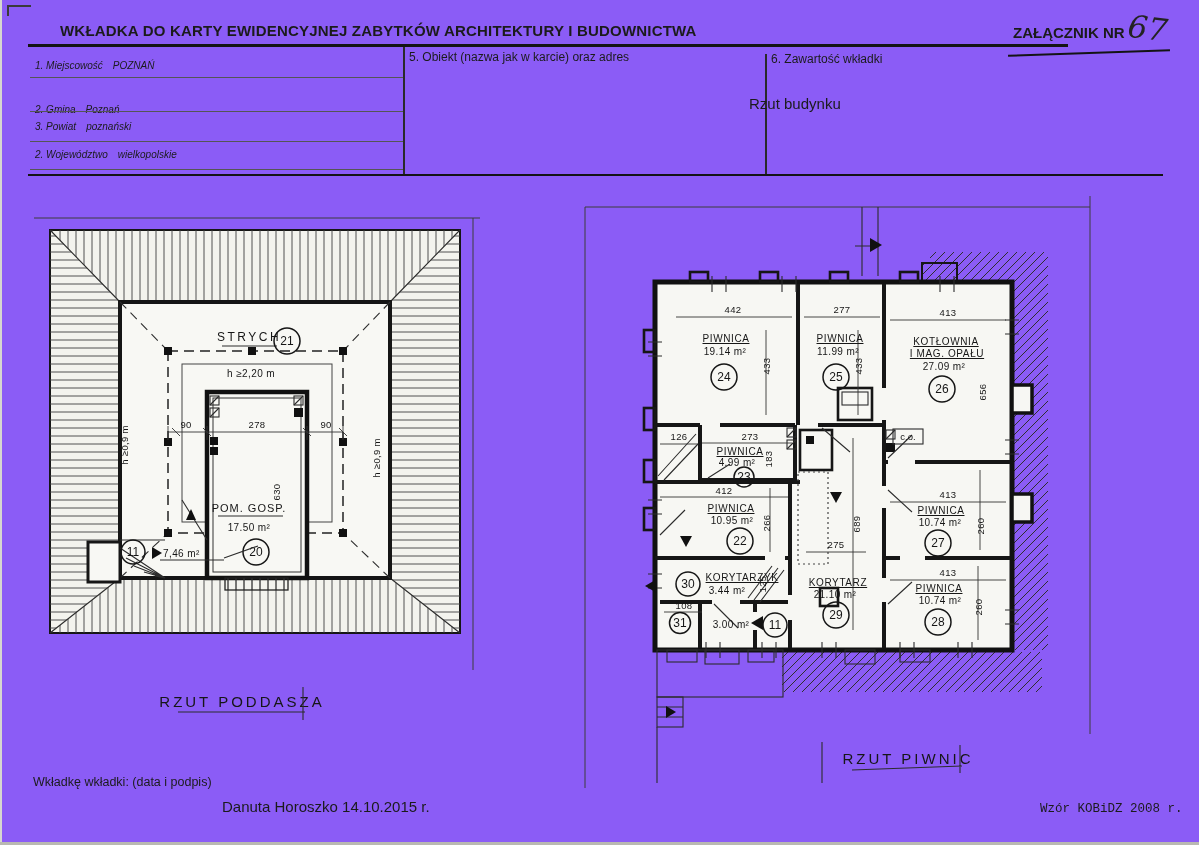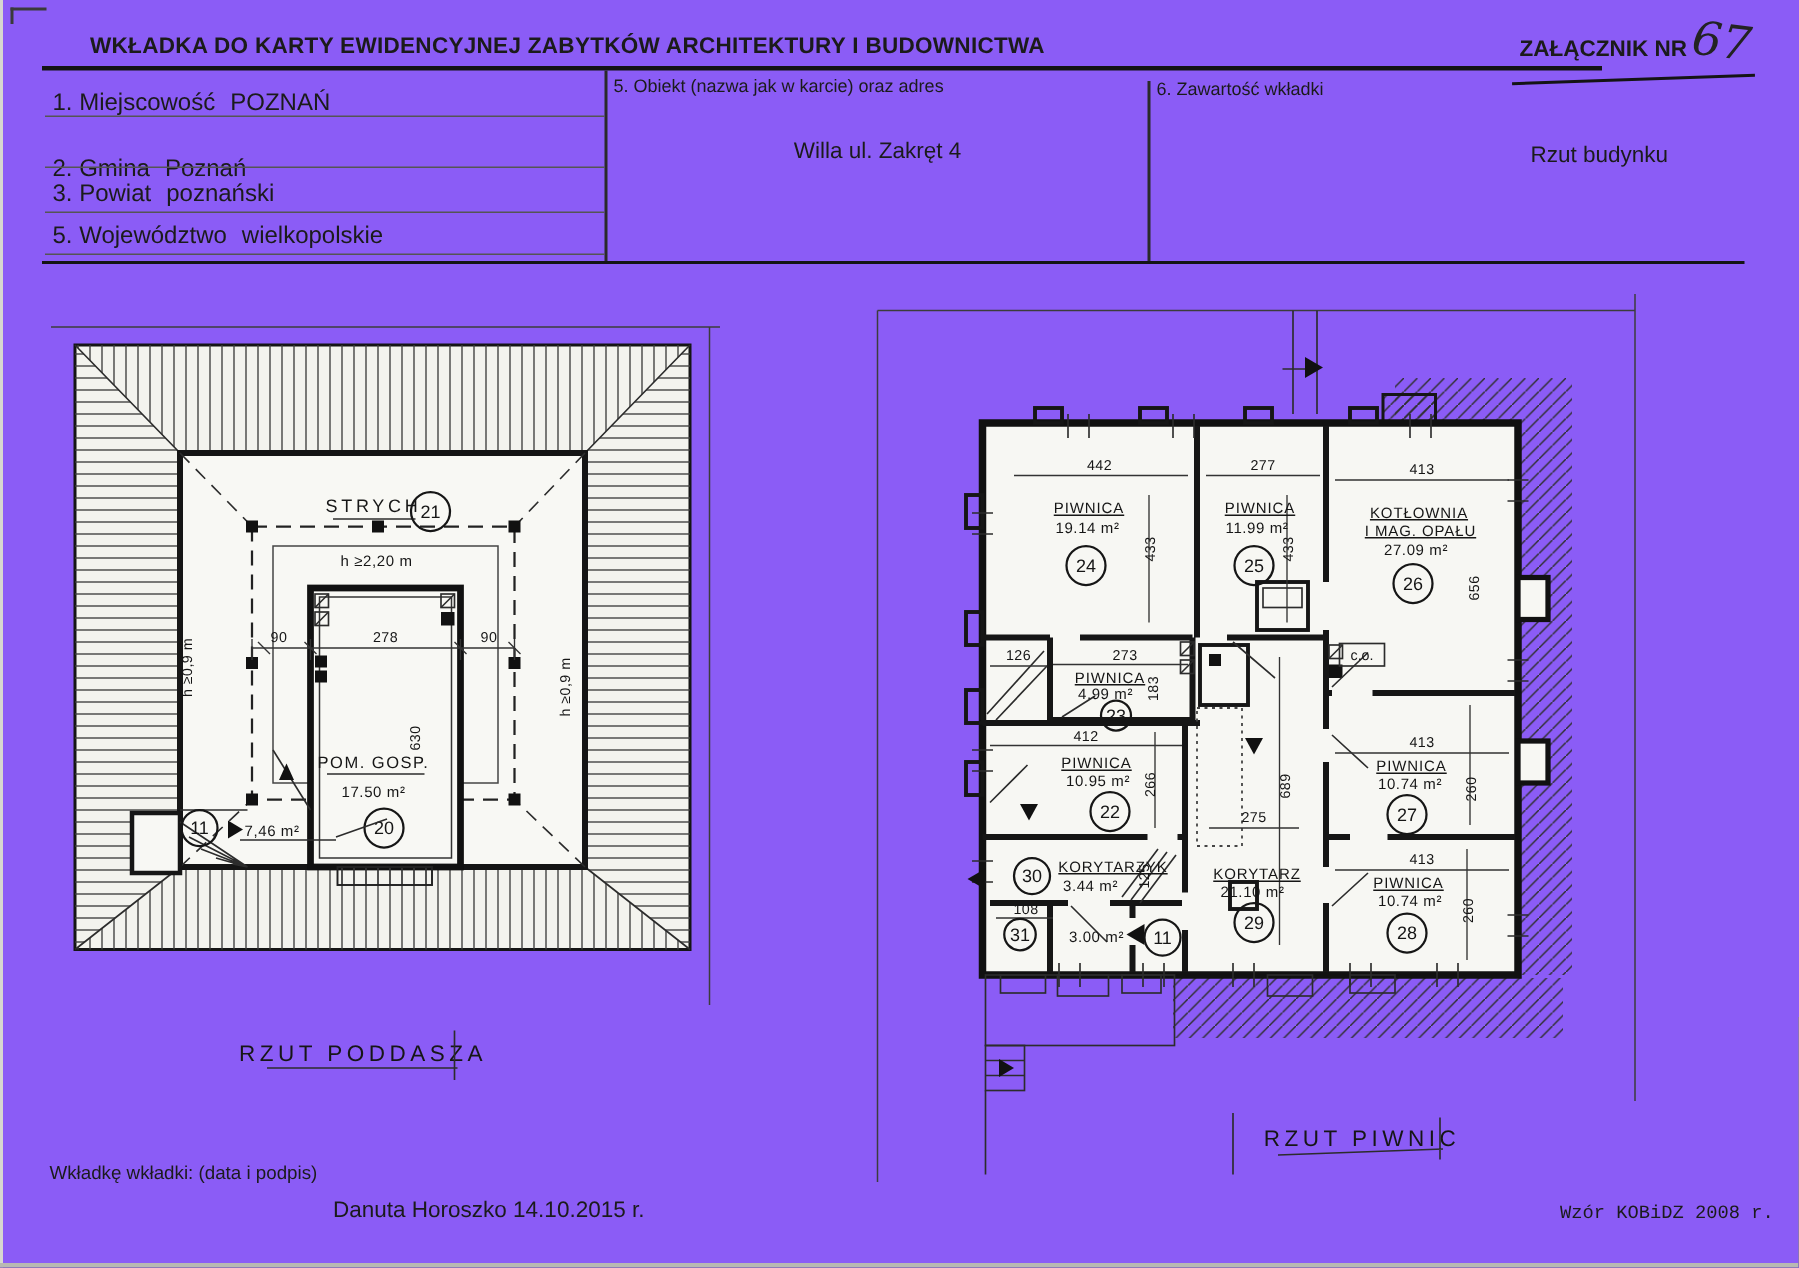--- a/index.html
+++ b/index.html
@@ -7,21 +7,21 @@
         font-family:"Liberation Sans",sans-serif;color:#1b1b1b;}
   .page:after{content:"";position:absolute;left:0;bottom:0;width:100%;height:3px;background:#b9b9b2;}
   .edge-left{position:absolute;left:0;top:0;width:2px;height:100%;background:#d7d7d0;}
   .cropmark{position:absolute;left:7px;top:5px;width:22px;height:9px;border-left:2px solid #3a3a3a;border-top:2px solid #3a3a3a;}
   .title{position:absolute;left:60px;top:22px;font-size:15px;font-weight:bold;letter-spacing:.2px;}
   .zal{position:absolute;left:1013px;top:24px;font-size:15px;font-weight:bold;}
   .zal-num{position:absolute;left:1128px;top:10px;font-family:"DejaVu Serif",serif;font-style:italic;
            font-size:31px;transform:rotate(7deg);color:#232323;}
   .hline{position:absolute;background:#141414;}
   .vline{position:absolute;background:#2a2a2a;}
-  .field{position:absolute;left:35px;font-size:16px;}
+  .field{position:absolute;left:35px;font-size:10px;font-style:italic;}
   .field b{font-weight:normal;margin-left:10px;}
   .sec-label{position:absolute;font-size:12px;}
   .sec-value{position:absolute;font-size:15px;}
   .foot-label{position:absolute;left:33px;top:775px;font-size:12.5px;}
   .foot-value{position:absolute;left:222px;top:771px;font-size:15px;margin-top:27px;}
   .foot-note{position:absolute;left:1040px;top:802px;font-size:12.5px;font-family:Liberation Mono, monospace;}
   svg.plan{position:absolute;}
   svg .t{font-family:"Liberation Sans",sans-serif;fill:#161616;}
   svg .nm{font-size:10px;letter-spacing:.6px;text-decoration:underline;}
   svg .ar{font-size:10px;letter-spacing:.4px;}
@@ -51,27 +51,26 @@
   <div class="vline" style="left:403px;top:47px;width:2px;height:128px"></div>
   <div class="vline" style="left:765px;top:54px;width:2px;height:121px"></div>
   <div class="hline" style="left:28px;top:174px;width:1135px;height:2px"></div>
 
   <div class="field" style="top:60px"><span>1. Miejscowość</span><b>POZNAŃ</b></div>
   <div class="hline" style="left:30px;top:77px;width:373px;height:1px;background:#555"></div>
   <div class="field" style="top:104px"><span>2. Gmina</span><b>Poznań</b></div>
   <div class="hline" style="left:30px;top:111px;width:373px;height:1px;background:#555"></div>
   <div class="field" style="top:121px"><span>3. Powiat</span><b>poznański</b></div>
   <div class="hline" style="left:30px;top:141px;width:373px;height:1px;background:#555"></div>
-  <div class="field" style="top:149px"><span>5. Województwo</span><b>wielkopolskie</b></div>
+  <div class="field" style="top:149px"><span>2. Województwo</span><b>wielkopolskie</b></div>
   <div class="hline" style="left:30px;top:169px;width:373px;height:1px;background:#555"></div>
 
   <div class="sec-label" style="left:409px;top:50px">5. Obiekt (nazwa jak w karcie) oraz adres</div>
-  <div class="sec-value" style="left:410px;top:92px;width:350px;text-align:center">Willa ul. Zakręt 4</div>
   <div class="sec-label" style="left:771px;top:52px">6. Zawartość wkładki</div>
-  <div class="sec-value" style="left:732px;top:95px;width:380px;text-align:right">Rzut budynku</div>
+  <div class="sec-value" style="left:749px;top:95px;width:380px;text-align:left">Rzut budynku</div>
 
   <svg class="plan" style="left:26px;top:206px" width="482" height="530" viewBox="26 206 482 530">
     <defs>
       <pattern id="vh" width="8" height="8" patternUnits="userSpaceOnUse">
           <path d="M4 0 V8" stroke="#3d3d3d" stroke-width=".9"></path>
         </pattern>
       <pattern id="hh" width="8" height="8" patternUnits="userSpaceOnUse">
           <path d="M0 4 H8" stroke="#3d3d3d" stroke-width=".9"></path>
         </pattern>
     </defs>

